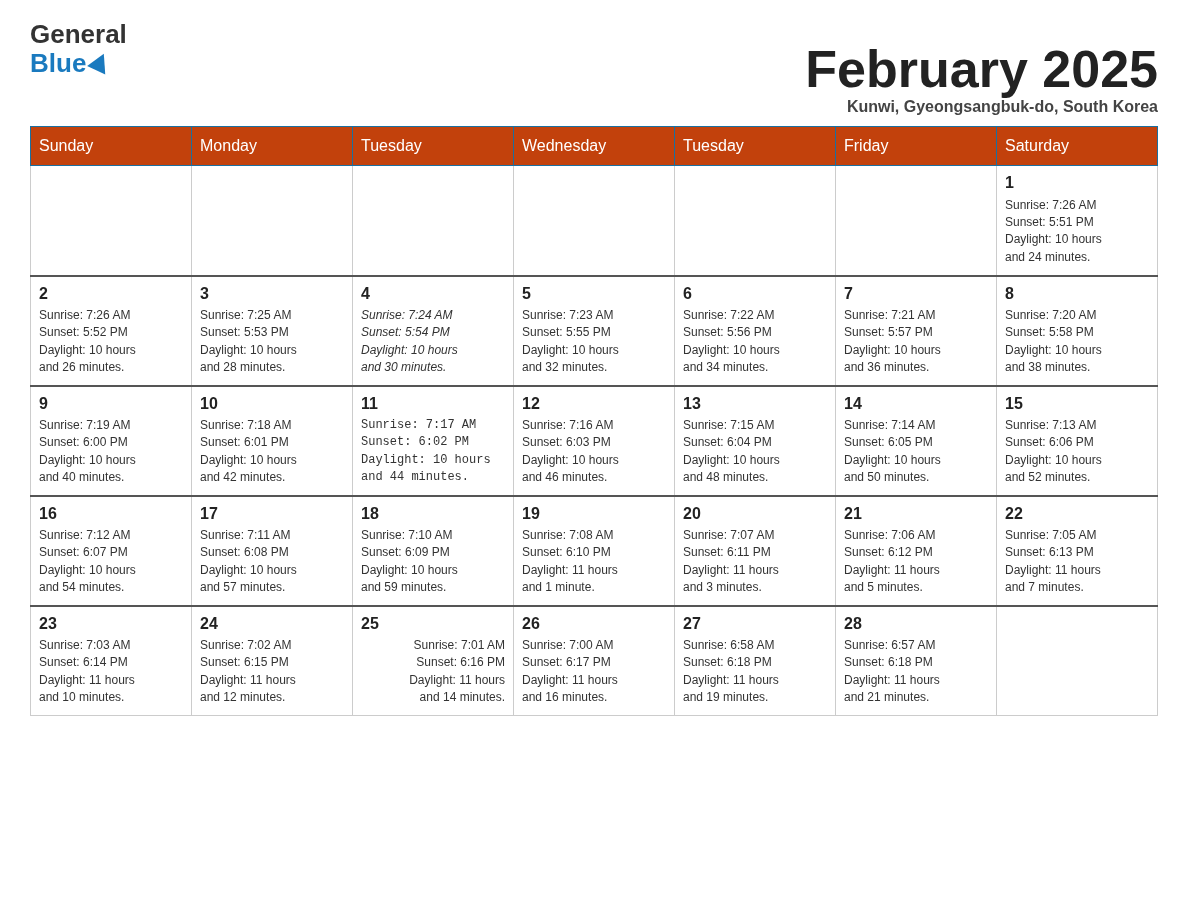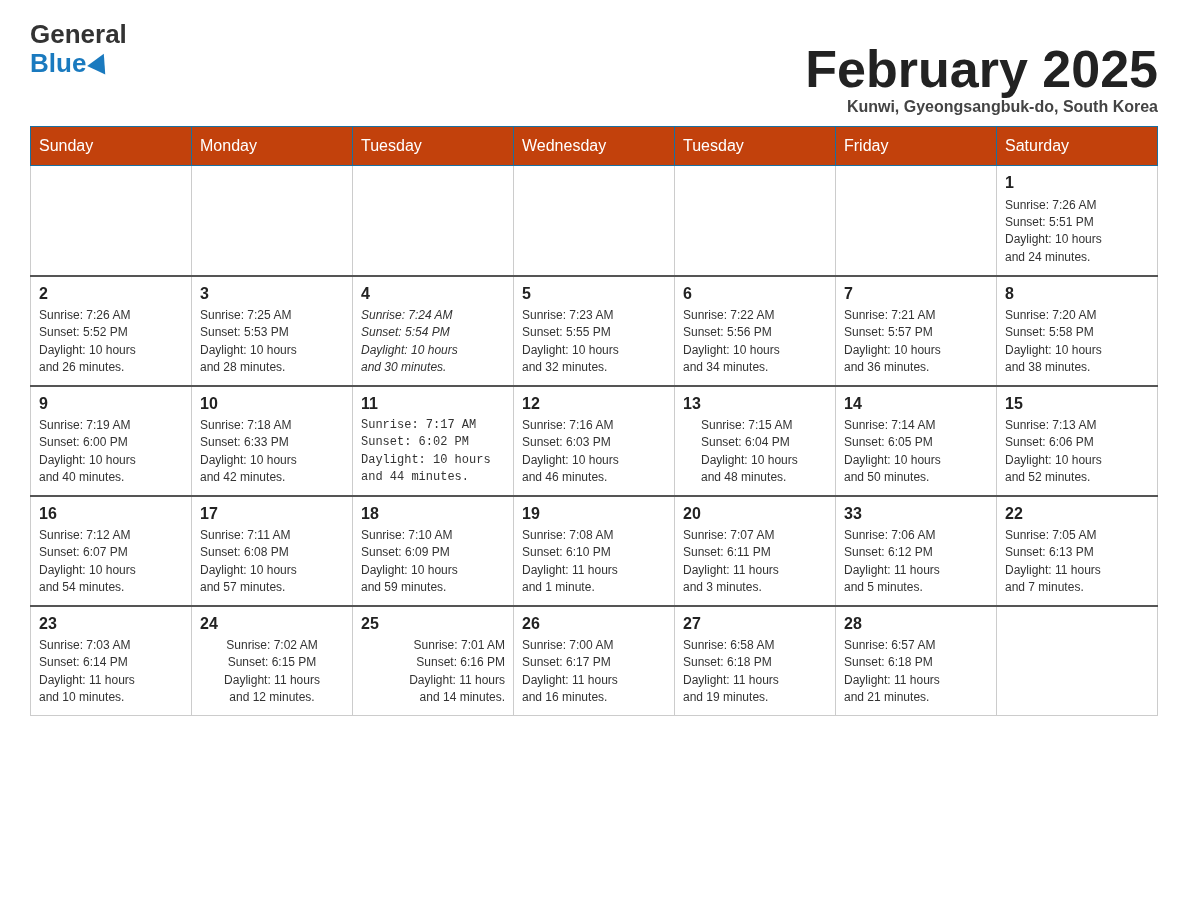--- a/index.html
+++ b/index.html
@@ -206,41 +206,41 @@
         <td>
           <span class="day-number">9</span>
           <div class="day-info" style="white-space: pre-line;">Sunrise: 7:19 AM
 Sunset: 6:00 PM
 Daylight: 10 hours
 and 40 minutes.</div>
         </td>
         <td>
           <span class="day-number">10</span>
           <div class="day-info" style="white-space: pre-line;">Sunrise: 7:18 AM
-Sunset: 6:33 PM
+Sunset: 6:01 PM
 Daylight: 10 hours
 and 42 minutes.</div>
         </td>
         <td>
           <span class="day-number">11</span>
           <div class="day-info" style="white-space: pre-line; font-family: Liberation Mono, monospace;">Sunrise: 7:17 AM
 Sunset: 6:02 PM
 Daylight: 10 hours
 and 44 minutes.</div>
         </td>
         <td>
           <span class="day-number">12</span>
           <div class="day-info" style="white-space: pre-line;">Sunrise: 7:16 AM
 Sunset: 6:03 PM
 Daylight: 10 hours
 and 46 minutes.</div>
         </td>
         <td>
           <span class="day-number">13</span>
-          <div class="day-info" style="white-space: pre-line; margin-left: 18px;">Sunrise: 7:15 AM
+          <div class="day-info" style="white-space: pre-line;">Sunrise: 7:15 AM
 Sunset: 6:04 PM
 Daylight: 10 hours
 and 48 minutes.</div>
         </td>
         <td>
           <span class="day-number">14</span>
           <div class="day-info" style="white-space: pre-line;">Sunrise: 7:14 AM
 Sunset: 6:05 PM
 Daylight: 10 hours
 and 50 minutes.</div>
@@ -283,21 +283,21 @@
 and 1 minute.</div>
         </td>
         <td>
           <span class="day-number">20</span>
           <div class="day-info" style="white-space: pre-line;">Sunrise: 7:07 AM
 Sunset: 6:11 PM
 Daylight: 11 hours
 and 3 minutes.</div>
         </td>
         <td>
-          <span class="day-number">33</span>
+          <span class="day-number">21</span>
           <div class="day-info" style="white-space: pre-line;">Sunrise: 7:06 AM
 Sunset: 6:12 PM
 Daylight: 11 hours
 and 5 minutes.</div>
         </td>
         <td>
           <span class="day-number">22</span>
           <div class="day-info" style="white-space: pre-line;">Sunrise: 7:05 AM
 Sunset: 6:13 PM
 Daylight: 11 hours
@@ -307,21 +307,21 @@
       <tr class="row-border">
         <td>
           <span class="day-number">23</span>
           <div class="day-info" style="white-space: pre-line;">Sunrise: 7:03 AM
 Sunset: 6:14 PM
 Daylight: 11 hours
 and 10 minutes.</div>
         </td>
         <td>
           <span class="day-number">24</span>
-          <div class="day-info" style="white-space: pre-line; text-align: center;">Sunrise: 7:02 AM
+          <div class="day-info" style="white-space: pre-line;">Sunrise: 7:02 AM
 Sunset: 6:15 PM
 Daylight: 11 hours
 and 12 minutes.</div>
         </td>
         <td>
           <span class="day-number">25</span>
           <div class="day-info" style="white-space: pre-line; text-align: right;">Sunrise: 7:01 AM
 Sunset: 6:16 PM
 Daylight: 11 hours
 and 14 minutes.</div>

